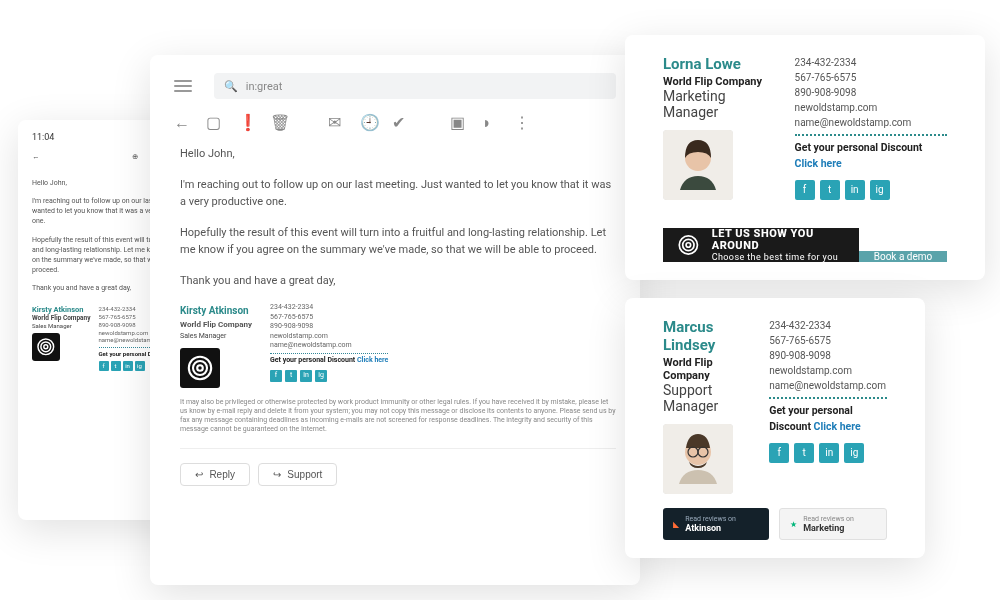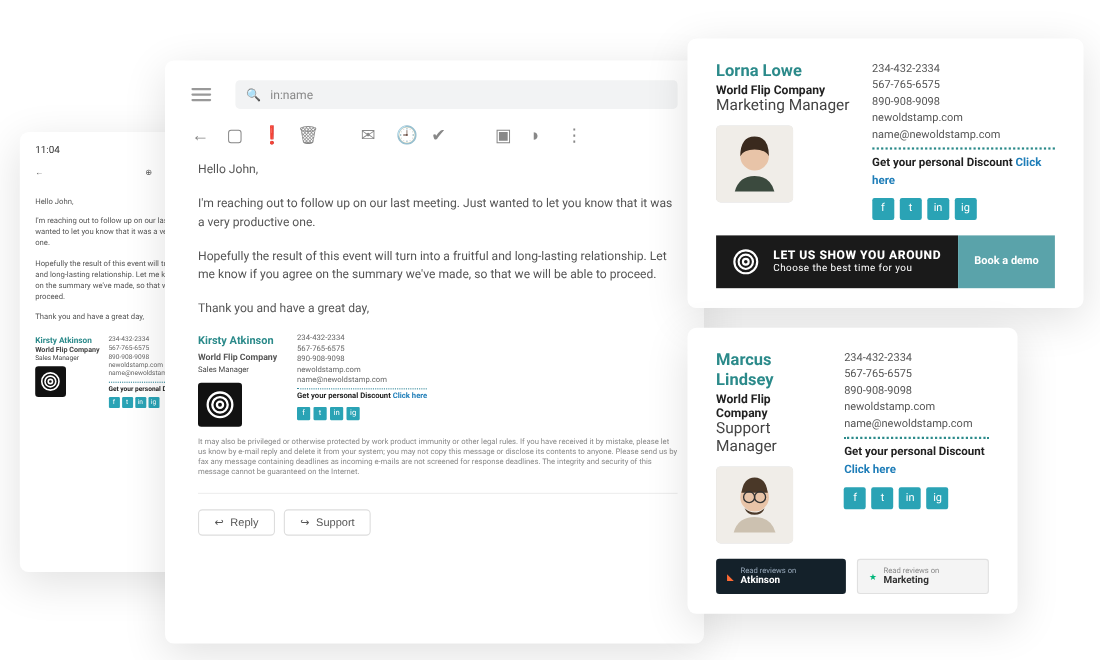--- a/index.html
+++ b/index.html
@@ -81,28 +81,28 @@
   .sigcard .company { font-weight:700; font-size:11px; color:#222; }
   .sigcard .role { font-size:14px; color:#444; }
   .sigcard .contacts { font-size:10px; color:#555; line-height:1.5; }
   .sigcard .dots { border-bottom:2px dotted #2b8a8a; margin:4px 0; }
   .sigcard .cta { font-weight:700; font-size:10.5px; color:#222; }
   .sigcard .cta a { color:#1e7db8; text-decoration:none; }
   .sigcard .photo { width:70px; height:70px; border-radius:4px; background:#ddd; margin-top:10px; overflow:hidden; }
   .sigcard .soc { display:flex; gap:5px; margin-top:8px; }
   .sigcard .soc span { width:20px; height:20px; background:#2aa3b5; display:flex; align-items:center; justify-content:center; color:#fff; font-size:10px; border-radius:2px; }
 
-  .sigcard.lorna { left:625px; top:35px; width:360px; padding:20px 26px 18px; }
-  .sigcard.lorna .banner { margin-top:14px; display:flex; height:48px; }
+  .sigcard.lorna { left:625px; top:35px; width:360px; padding:20px 38px 18px; }
+  .sigcard.lorna .banner { margin-top:14px; display:flex; height:48px;align-items:flex-end; }
   .sigcard.lorna .banner .dark { flex:1; background:#1a1a1a; display:flex; align-items:center; gap:12px; padding:0 14px; color:#fff; }
   .sigcard.lorna .banner .dark .bt { font-weight:800; font-size:11px; letter-spacing:.5px; line-height:1.1; }
   .sigcard.lorna .banner .dark .bs { font-size:9px; letter-spacing:.4px; }
-  .sigcard.lorna .banner .teal { width:88px; background:#5aa3aa; display:flex; align-items:center; justify-content:center; color:#fff; font-size:10px; font-weight:700; }
-
-  .sigcard.marcus { left:625px; top:298px; width:300px; padding:20px 26px 18px; }
+  .sigcard.lorna .banner .teal { width:88px; background:#5aa3aa; display:flex; align-items:center; justify-content:center; color:#fff; font-size:10px; font-weight:400; }
+
+  .sigcard.marcus { left:625px; top:298px; width:300px; padding:20px 38px 18px; }
   .sigcard.marcus .badges { display:flex; gap:10px; margin-top:14px; }
   .sigcard.marcus .badge { flex:1; height:32px; background:#14212a; border-radius:3px; display:flex; align-items:center; gap:6px; padding:0 10px; color:#fff; font-size:8px; }
   .sigcard.marcus .badge.light { background:#f4f4f4; color:#333; border:1px solid #e0e0e0; }
   .sigcard.marcus .badge .lab { font-size:7px; color:#9ab; line-height:1; }
   .sigcard.marcus .badge.light .lab { color:#888; }
   .sigcard.marcus .badge .brand { font-size:9px; font-weight:700; }
 
   
   .swirl { width:70%; height:70%; }
   .swirl circle { fill:none; stroke:#fff; stroke-width:1.5; }
@@ -174,21 +174,21 @@
 
 <div class="card desktop">
   <div class="topbar">
     <div class="menu-icon">
         <div></div>
         <div></div>
         <div></div>
       </div>
     <div class="search">
       <span>🔍</span>
-      <span>in:name</span>
+      <span>in:great</span>
     </div>
   </div>
   <div class="toolbar">
     <span class="ico">←</span>
     <span class="ico">▢</span>
     <span class="ico">❗</span>
     <span class="ico">🗑</span>
     <span style="width:8px"></span>
     <span class="ico">✉</span>
     <span class="ico">🕘</span>

